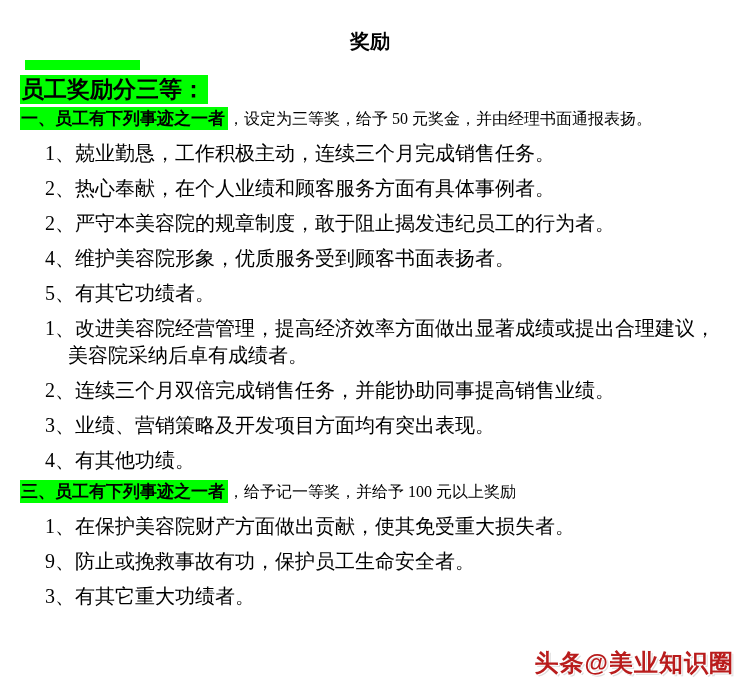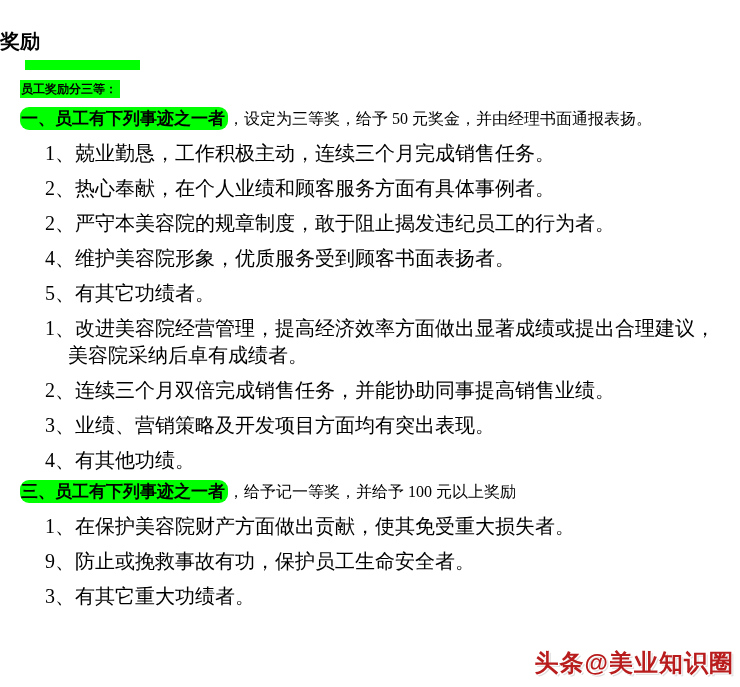--- a/index.html
+++ b/index.html
@@ -11,55 +11,54 @@
     position: relative;
     width: 740px;
     height: 687px;
     background: #ffffff;
     overflow: hidden;
     font-family: "Liberation Serif", "DejaVu Serif", serif;
     color: #000000;
   }
   .title {
     padding-top: 28px;
-    text-align: left;
+    text-align: center;
     font-size: 20px;
     font-weight: bold;
     line-height: 27px;
   }
   
   .blank-highlight {
     position: absolute;
     left: 25px;
     top: 60px;
     width: 115px;
     height: 10px;
     background: #00ff00;
   }
   .intro {
     margin: 23px 20px 0 20px;
-    font-size: 12px;
+    font-size: 23px;
     font-weight: bold;
     line-height: 23px;
   }
   .hl {
     background: #00ff00;
     padding: 2px 3px 2px 1px;
   }
   .section-heading {
     margin: 4px 14px 0 20px;
     padding-left: 18px;
     text-indent: -18px;
     font-size: 16px;
     line-height: 27px;
   }
   .section-heading .hl {
     font-weight: bold;
     font-size: 17px;
-    border-radius: 9px;
   }
   .item {
     margin: 8px 14px 0 45px;
     padding-left: 23px;
     text-indent: -23px;
     font-size: 20px;
     line-height: 27px;
   }
   .watermark {
     position: absolute;

